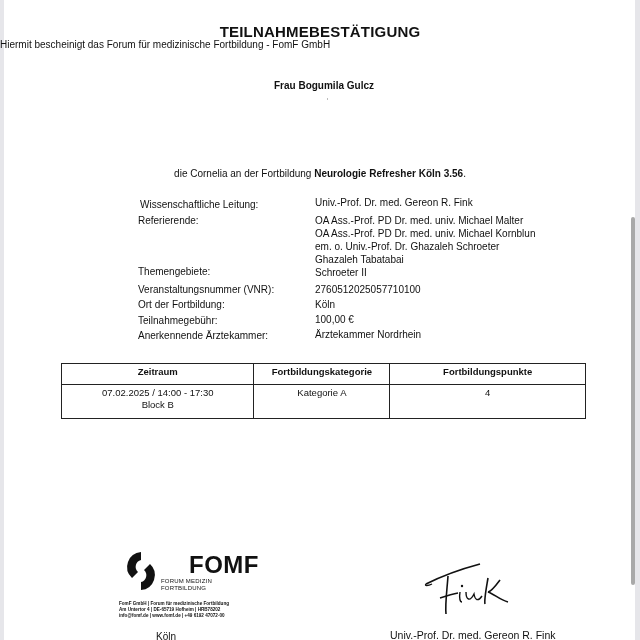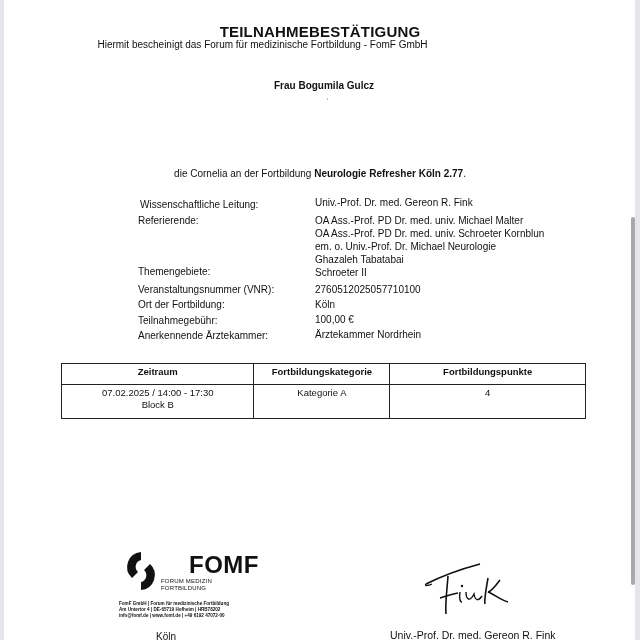--- a/index.html
+++ b/index.html
@@ -3,21 +3,21 @@
 <meta charset="utf-8">
 <style>
   html, body { margin:0; padding:0; }
   body { width:640px; height:640px; overflow:hidden; background:#fff; position:relative;
          font-family:"Liberation Sans", sans-serif; color:#111; }
   .edge-left { position:absolute; left:0; top:0; width:4px; height:640px; background:#e6e6ea; }
   .edge-right { position:absolute; right:0; top:0; width:5px; height:640px; background:#e6e6ea; }
   .scroll-thumb { position:absolute; left:631px; top:217px; width:4px; height:368px; background:#a9a9a9; border-radius:2px; }
   .abs { position:absolute; white-space:nowrap; }
   .title { left:0; width:640px; text-align:center; top:7px; font-size:15px; font-weight:bold; letter-spacing:0.2px;margin-top:16px; }
-  .subtitle { left:0; width:525px; text-align:center; top:39px; font-size:10px; }
+  .subtitle { left:0; width:525px; text-align:left; top:39px; font-size:10px; }
   .name { left:4px; width:640px; text-align:center; top:80px; font-size:10px; font-weight:bold; }
   .dot { left:327px; top:98px; width:1px; height:2px; background:#bbb; }
   .intro { left:0; width:640px; text-align:center; top:168px; font-size:10px; }
   .intro b { font-weight:bold; }
   .lbl { left:138px; font-size:10px; }
   .val { left:315px; font-size:10px; line-height:12.5px; }
   table.att { position:absolute; left:61px; top:363px; width:525px; border-collapse:collapse; font-size:9.5px;padding-left:37px; }
   table.att th, table.att td { border:1.3px solid #222; text-align:center; vertical-align:top; padding:2px 4px; }
   table.att th { font-weight:bold; height:16px; }
   table.att td { height:29px; line-height:12px; }
@@ -33,30 +33,30 @@
 <div class="edge-left"></div>
 <div class="edge-right"></div>
 <div class="scroll-thumb"></div>
 
 <div class="abs title">TEILNAHMEBESTÄTIGUNG</div>
 <div class="abs subtitle">Hiermit bescheinigt das Forum für medizinische Fortbildung - FomF GmbH</div>
 <div class="abs name">Frau Bogumila Gulcz</div>
 <div class="abs dot"></div>
 
 <div class="abs intro">
-  <span>die Cornelia an der Fortbildung </span><b>Neurologie Refresher Köln 2.77</b><span>.</span>
+  <span>die Cornelia an der Fortbildung </span><b>Neurologie Refresher Köln 3.56</b><span>.</span>
 </div>
 
 <div class="abs lbl" style="top:199px;left:140px">Wissenschaftliche Leitung:</div>
 <div class="abs val" style="top:197px">Univ.-Prof. Dr. med. Gereon R. Fink</div>
 
 <div class="abs lbl" style="top:215px">Referierende:</div>
 <div class="abs val" style="top:215px">OA Ass.-Prof. PD Dr. med. univ. Michael Malter</div>
-<div class="abs val" style="top:228px">OA Ass.-Prof. PD Dr. med. univ. Schroeter Kornblun</div>
-<div class="abs val" style="top:241px">em. o. Univ.-Prof. Dr. Michael Neurologie</div>
+<div class="abs val" style="top:228px">OA Ass.-Prof. PD Dr. med. univ. Michael Kornblun</div>
+<div class="abs val" style="top:241px">em. o. Univ.-Prof. Dr. Ghazaleh Schroeter</div>
 <div class="abs val" style="top:254px">Ghazaleh Tabatabai</div>
 
 <div class="abs lbl" style="top:266px">Themengebiete:</div>
 <div class="abs val" style="top:267px">Schroeter II</div>
 
 <div class="abs lbl" style="top:284px">Veranstaltungsnummer (VNR):</div>
 <div class="abs val" style="top:284px">2760512025057710100</div>
 
 <div class="abs lbl" style="top:299px">Ort der Fortbildung:</div>
 <div class="abs val" style="top:299px">Köln</div>

